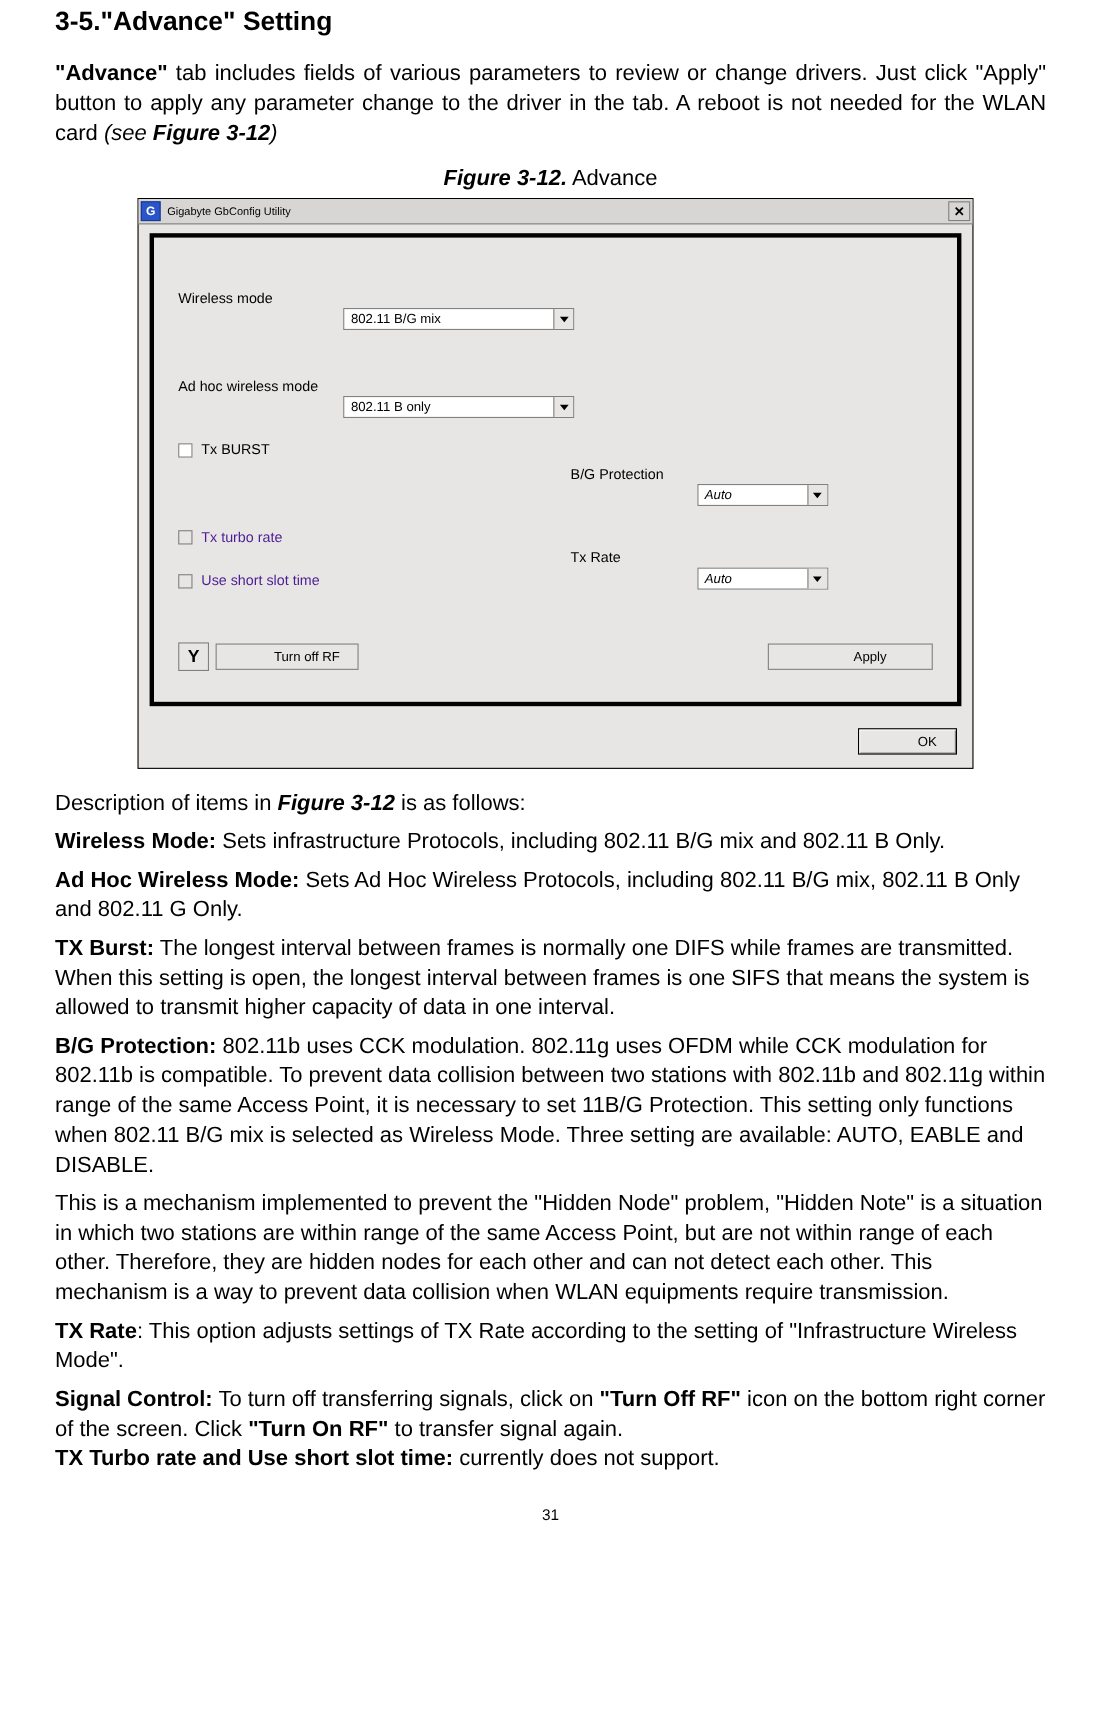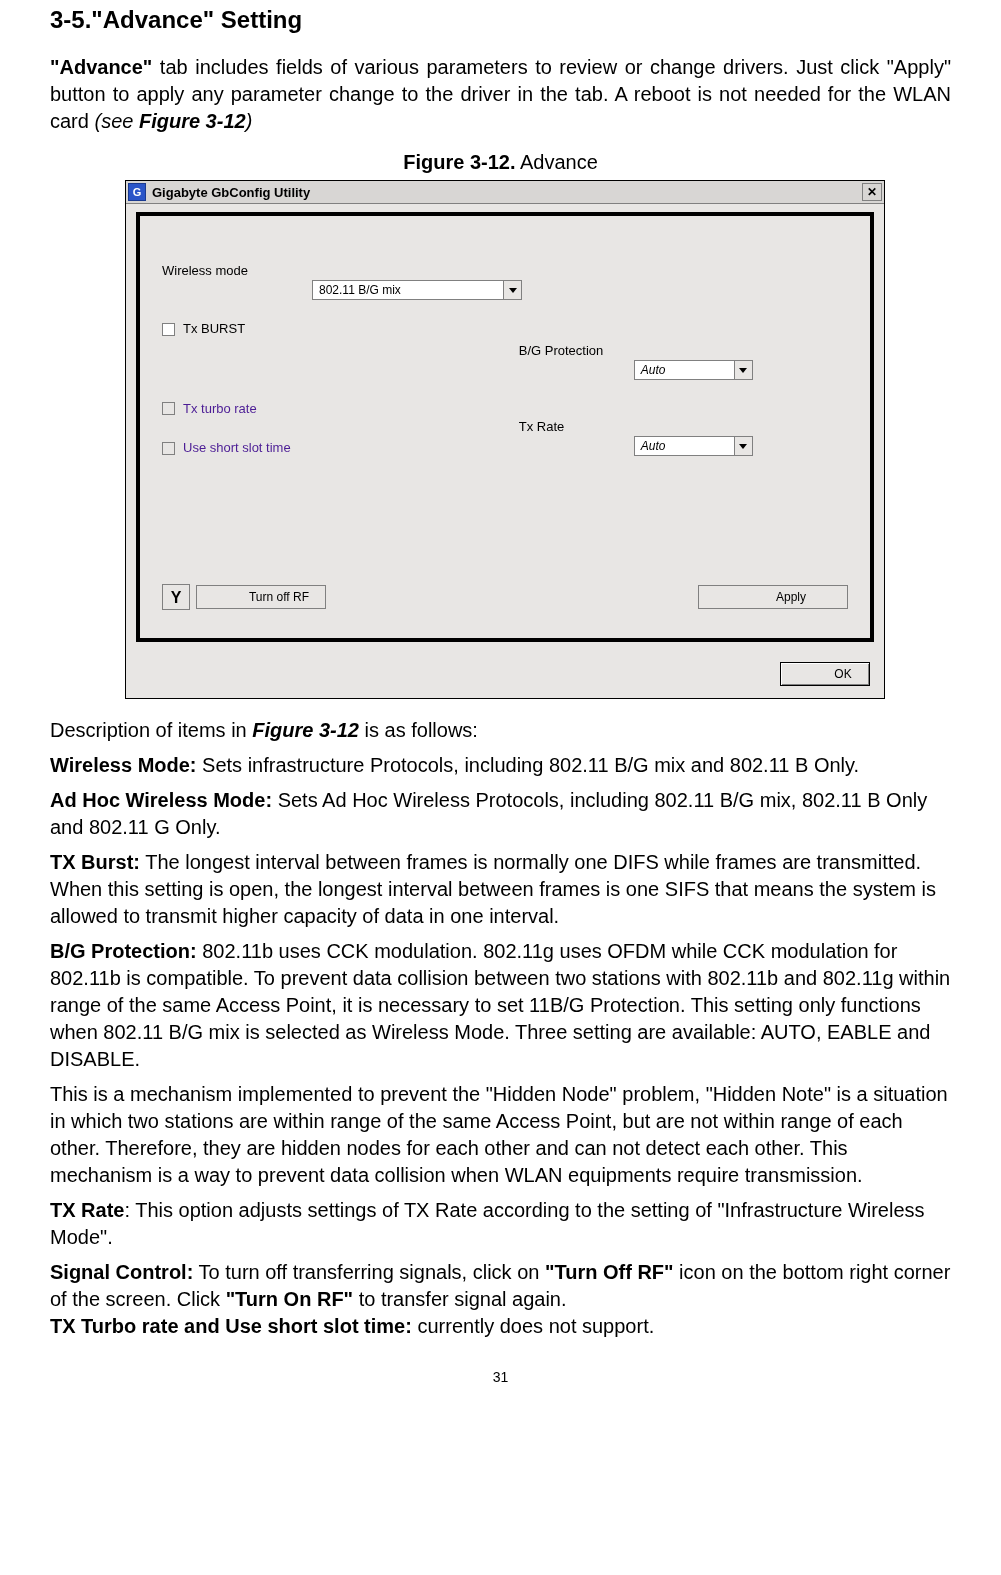--- a/index.html
+++ b/index.html
@@ -20,20 +20,21 @@
   p.intro {
     text-align: justify;
     margin: 0 0 14px 0;
   }
   .figure-caption {
     text-align: center;
     font-size: 20px;
     margin: 0 0 4px 0;
   }
   .figure-caption .fcap-bold {
+    font-style: italic;
     font-weight: bold;
   }
   
   .app-window {
     width: 760px;
     margin: 0 auto 18px 75px;
     border: 1px solid #000;
     background: #e8e6e4;
     font-family: Tahoma, Arial, sans-serif;
     font-size: 13px;
@@ -50,22 +51,22 @@
   }
   .titlebar .ico {
     width: 16px; height: 16px;
     background: #2a55c8;
     border: 1px solid #1a3a90;
     margin-right: 6px;
     display: flex; align-items: center; justify-content: center;
     color: #fff; font-weight: bold; font-size: 11px;
   }
   .titlebar .ttxt {
-    font-weight: bold;
-    font-size: 13px;
+    font-weight: normal;
+    font-size: 10px;
     flex: 1;
   }
   .titlebar .close {
     width: 18px; height: 16px;
     background: #d8d6d4;
     border: 1px solid #808080;
     display: flex; align-items: center; justify-content: center;
     font-weight: bold;
     font-family: Arial;
     font-size: 12px;
@@ -255,20 +256,27 @@
     <div class="tab-panel">
 
       <div class="form-row">
         <label class="lbl">Wireless mode</label>
         <div class="combo w210">
           <div class="combo-val">802.11 B/G mix</div>
           <div class="combo-btn"></div>
         </div>
       </div>
 
+      <div class="form-row">
+        <label class="lbl">Ad hoc wireless mode</label>
+        <div class="combo w210">
+          <div class="combo-val">802.11 B only</div>
+          <div class="combo-btn"></div>
+        </div>
+      </div>
 
       <div class="mid-grid">
         <div class="mid-left">
           <div class="chk-row">
             <div class="chk"></div>
             <span class="chk-label">Tx BURST</span>
           </div>
           <div style="height:40px"></div>
           <div class="chk-row">
             <div class="chk disabled"></div>

